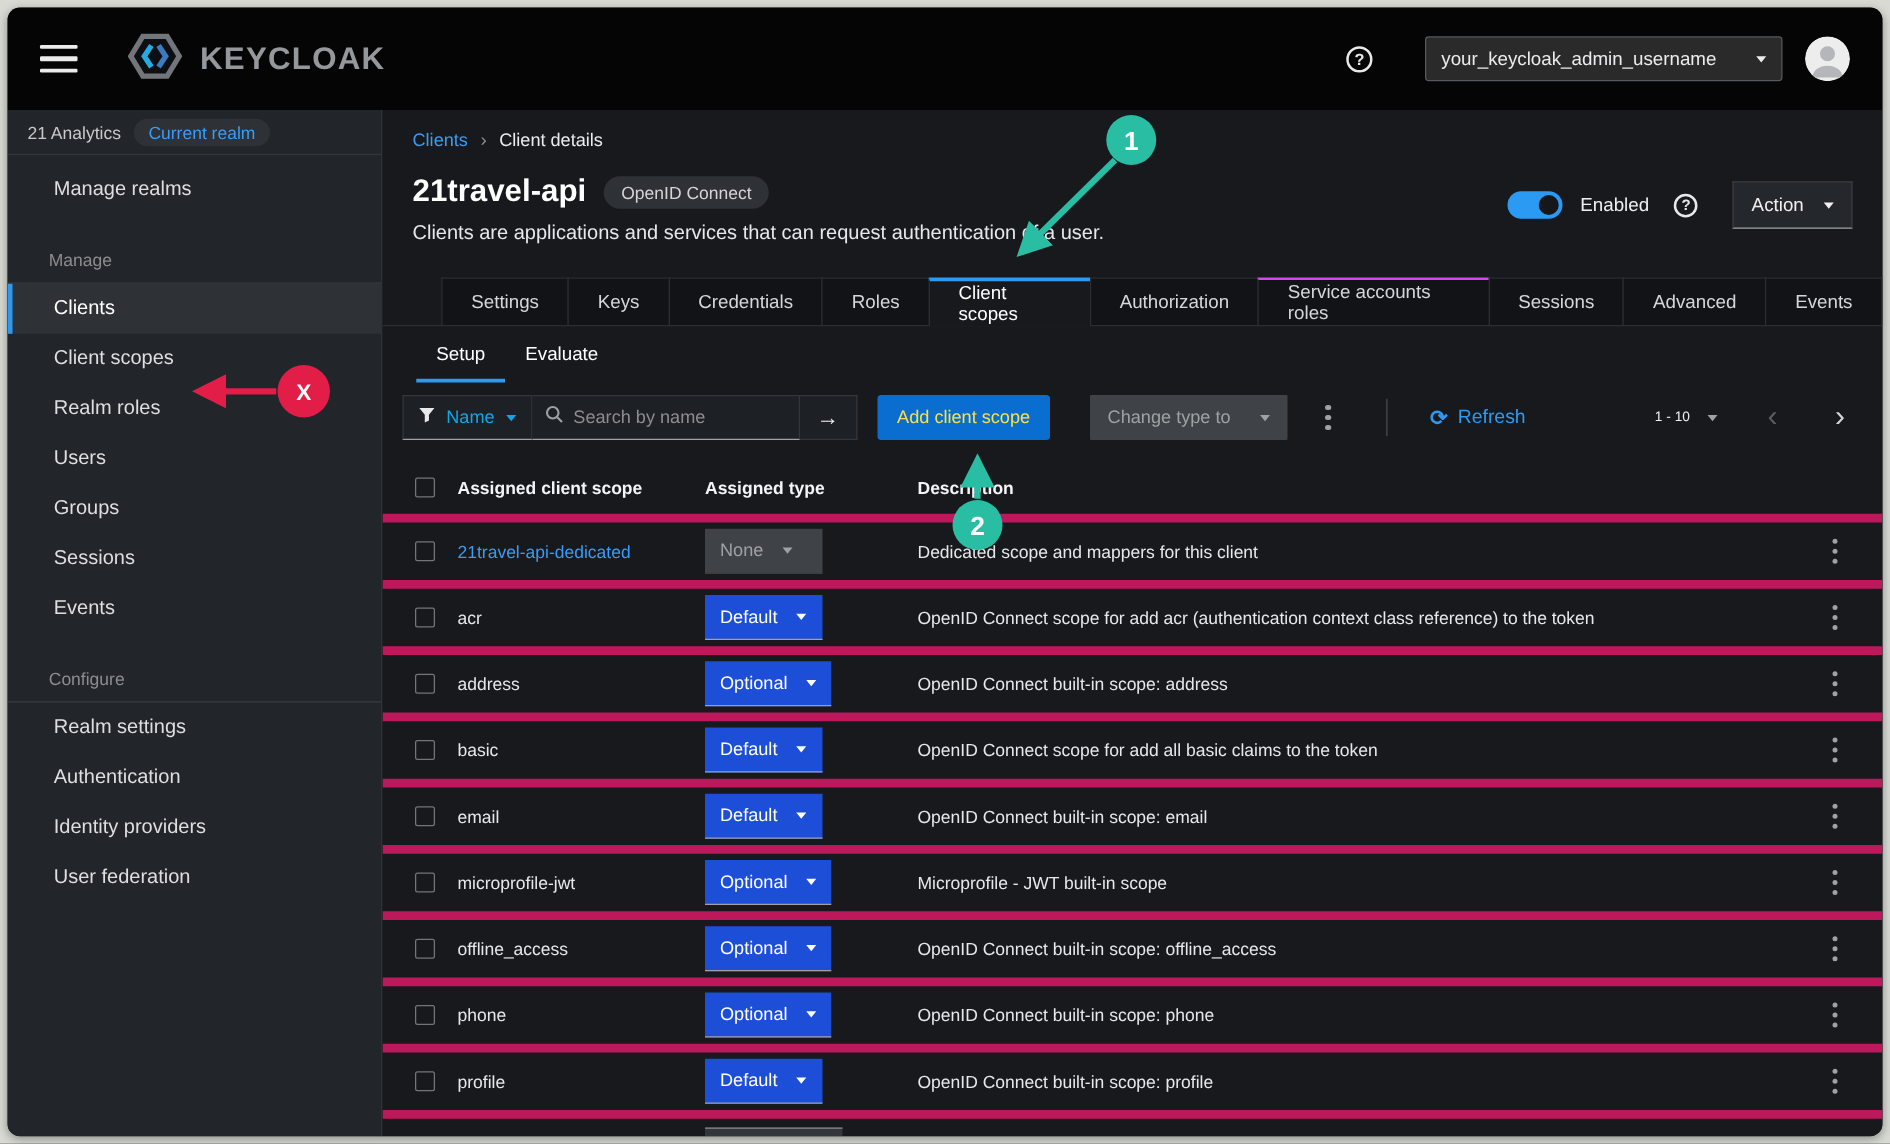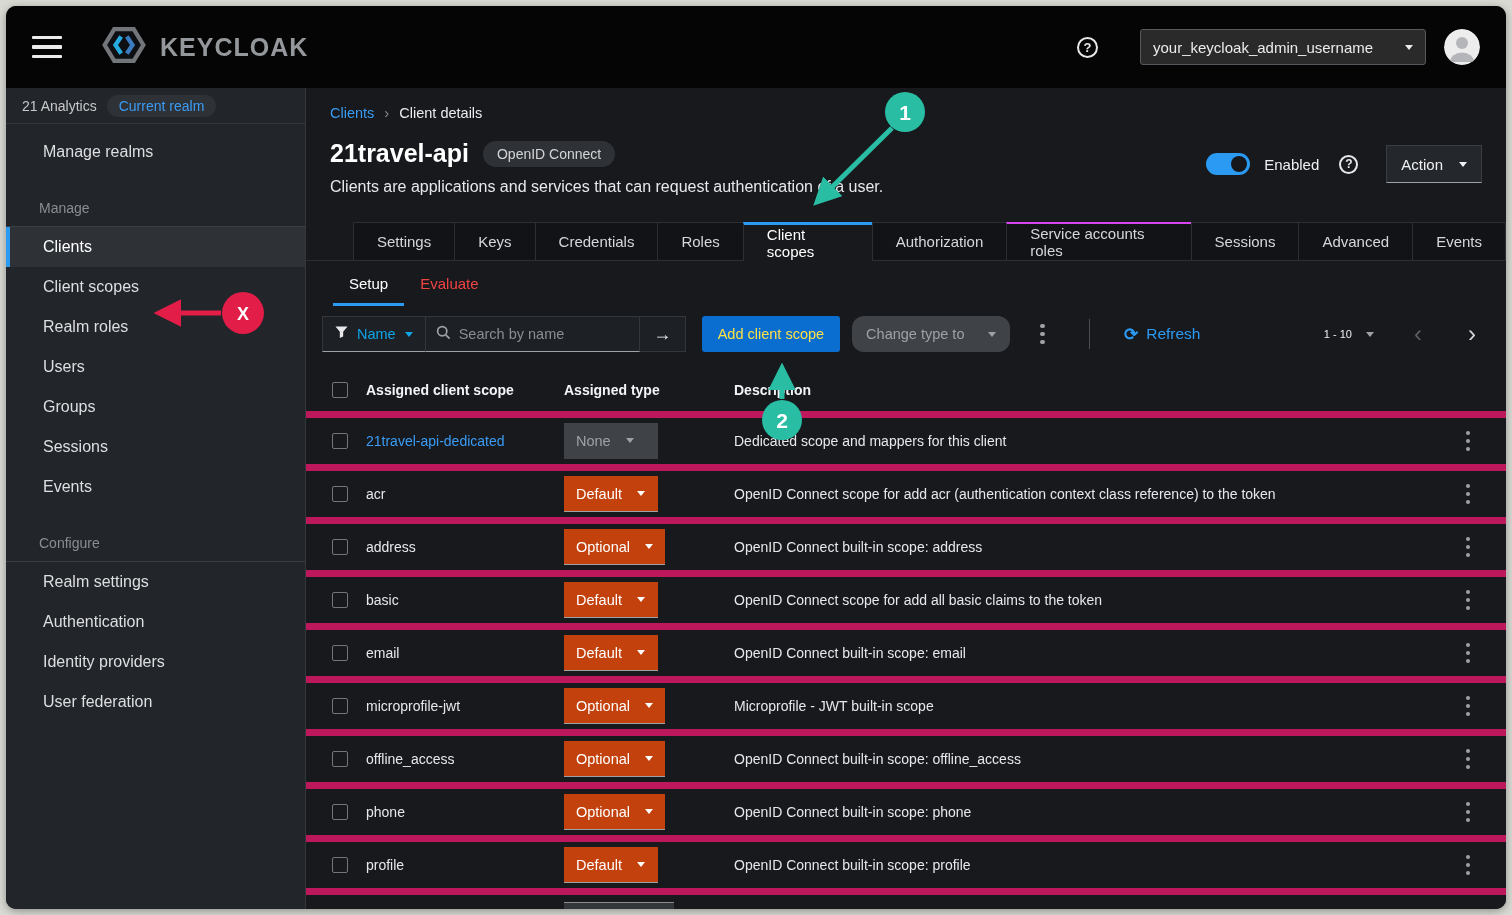--- a/index.html
+++ b/index.html
@@ -84,21 +84,21 @@
   .tab {
     height:38px; display:flex; align-items:center; padding:0 23px; font-size:15px; color:#d6d7d9;
     background:#111316; border:1px solid #2b2e33; border-bottom:none; margin-left:-1px; cursor:pointer; position:relative;
   }
   .tab:first-child { margin-left:0; }
   .tab.active {
     background:#17191d; color:#fff; border-top:3px solid #2b9af3; margin-bottom:-1px; height:39px;
   }
   .tab.hl { border-top:2px solid #d946ef; }
   .subtabs { padding-left:27px; display:flex; }
-  .subtab { padding:14px 16px 11px; font-size:15px; color:#ef4444; border-bottom:3px solid transparent; cursor:pointer; }
+  .subtab { padding:14px 16px 11px; font-size:15px; color:#ffffff; border-bottom:3px solid transparent; cursor:pointer; }
   .subtab.active { color:#fff; border-bottom:3px solid #2b9af3; }
 
   
   .toolbar { margin-top:10px; padding:0 24px 0 16px; display:flex; align-items:center; height:44px; }
   .filter-btn {
     height:36px; display:flex; align-items:center; gap:9px; padding:0 12px;
     background:#1d2024; border:1px solid #33363a; border-bottom:1px solid #9fa2a5;
     color:#0ea5e9; font-size:14.5px; cursor:pointer;
   }
   .search-box {
@@ -109,22 +109,22 @@
     background:transparent; border:none; outline:none; color:#e6e6e8; font-size:14.5px; width:100%;
     font-family:"Liberation Sans", sans-serif;
   }
   .search-box input::placeholder { color:#8b8d90; }
   .go-btn { height:36px; width:46px; background:#1d2024; border:1px solid #33363a; border-left:none; color:#ececee; font-size:18px; cursor:pointer; }
   .btn-primary {
     margin-left:16px; height:36px; padding:0 16px; background:#0a6ed1; color:#fde047; font-size:14.5px;
     border:none; border-radius:3px; cursor:pointer;
   }
   .btn-muted {
-    margin-left:12px; height:36px; padding:0 14px; background:#3f4246; color:#9fa2a5; font-size:14.5px;
-    border:none; border-radius:12px; display:flex; align-items:center; gap:24px; cursor:default;
+    margin-left:32px; height:36px; padding:0 14px; background:#3f4246; color:#9fa2a5; font-size:14.5px;
+    border:none; border-radius:1px; display:flex; align-items:center; gap:24px; cursor:default;
   }
   .kebab { display:flex; flex-direction:column; gap:3.5px; align-items:center; background:none; border:none; cursor:pointer; padding:6px; }
   .kebab i { width:4.5px; height:4.5px; border-radius:50%; background:#9fa2a5; display:block; }
   .toolbar .kebab { margin-left:24px; }
   .vdiv { width:1px; height:30px; background:#4a4d51; margin-left:38px; }
   .refresh-btn { margin-left:34px; display:flex; align-items:center; gap:8px; background:none; border:none; color:#2b9af3; font-size:15.5px; cursor:pointer; }
   .refresh-glyph { font-size:17px; font-weight:700; }
   .pagination { margin-left:auto; display:flex; align-items:center; }
   .page-range { color:#f0f0f2; font-size:11px; display:flex; align-items:center; gap:14px; background:none; border:none; cursor:pointer; }
   .page-range .caret { color:#9fa2a5; }
@@ -138,21 +138,21 @@
     display:grid; grid-template-columns:34px 198px 170px 1fr 40px; align-items:center;
     padding:0 30px 0 26px; border-bottom:7px solid #be185d;
   }
   .thead { height:50px; font-size:14px; font-weight:700; color:#f4f4f6; }
   .trow { height:53px; font-size:14px; color:#e8e8ea; }
   .cb { width:16px; height:16px; border:1px solid #72767b; border-radius:2px; background:transparent; display:inline-block; cursor:pointer; }
   .rname { color:#e8e8ea; }
   .rname.link { color:#3a9cf5; cursor:pointer; }
   .select {
     width:max-content; min-width:94px; height:36px; display:inline-flex; align-items:center; gap:15px;
-    padding:0 12px; background:#c2410c; border:none; border-bottom:1px solid #9fa2a5; color:#fff; font-size:14.5px; cursor:pointer;
+    padding:0 12px; background:#1d4ed8; border:none; border-bottom:1px solid #9fa2a5; color:#fff; font-size:14.5px; cursor:pointer;
   }
   .select.disabled { background:#3f4246; color:#9fa2a5; border-bottom:1px solid #3f4246; cursor:default; }
   .trow .kebab { justify-self:end; }
   .trow.partial { height:14px; overflow:hidden; border-bottom:none; align-items:start; }
   .stub { margin-top:7px; width:110px; height:30px; background:#33363b; border-top:1px solid #8a8d90; }
 
   
   .anno { position:absolute; inset:0; pointer-events:none; z-index:20; }
   .anno text { font-family:"Liberation Sans", sans-serif; font-weight:700; fill:#fff; text-anchor:middle; }
 </style>

